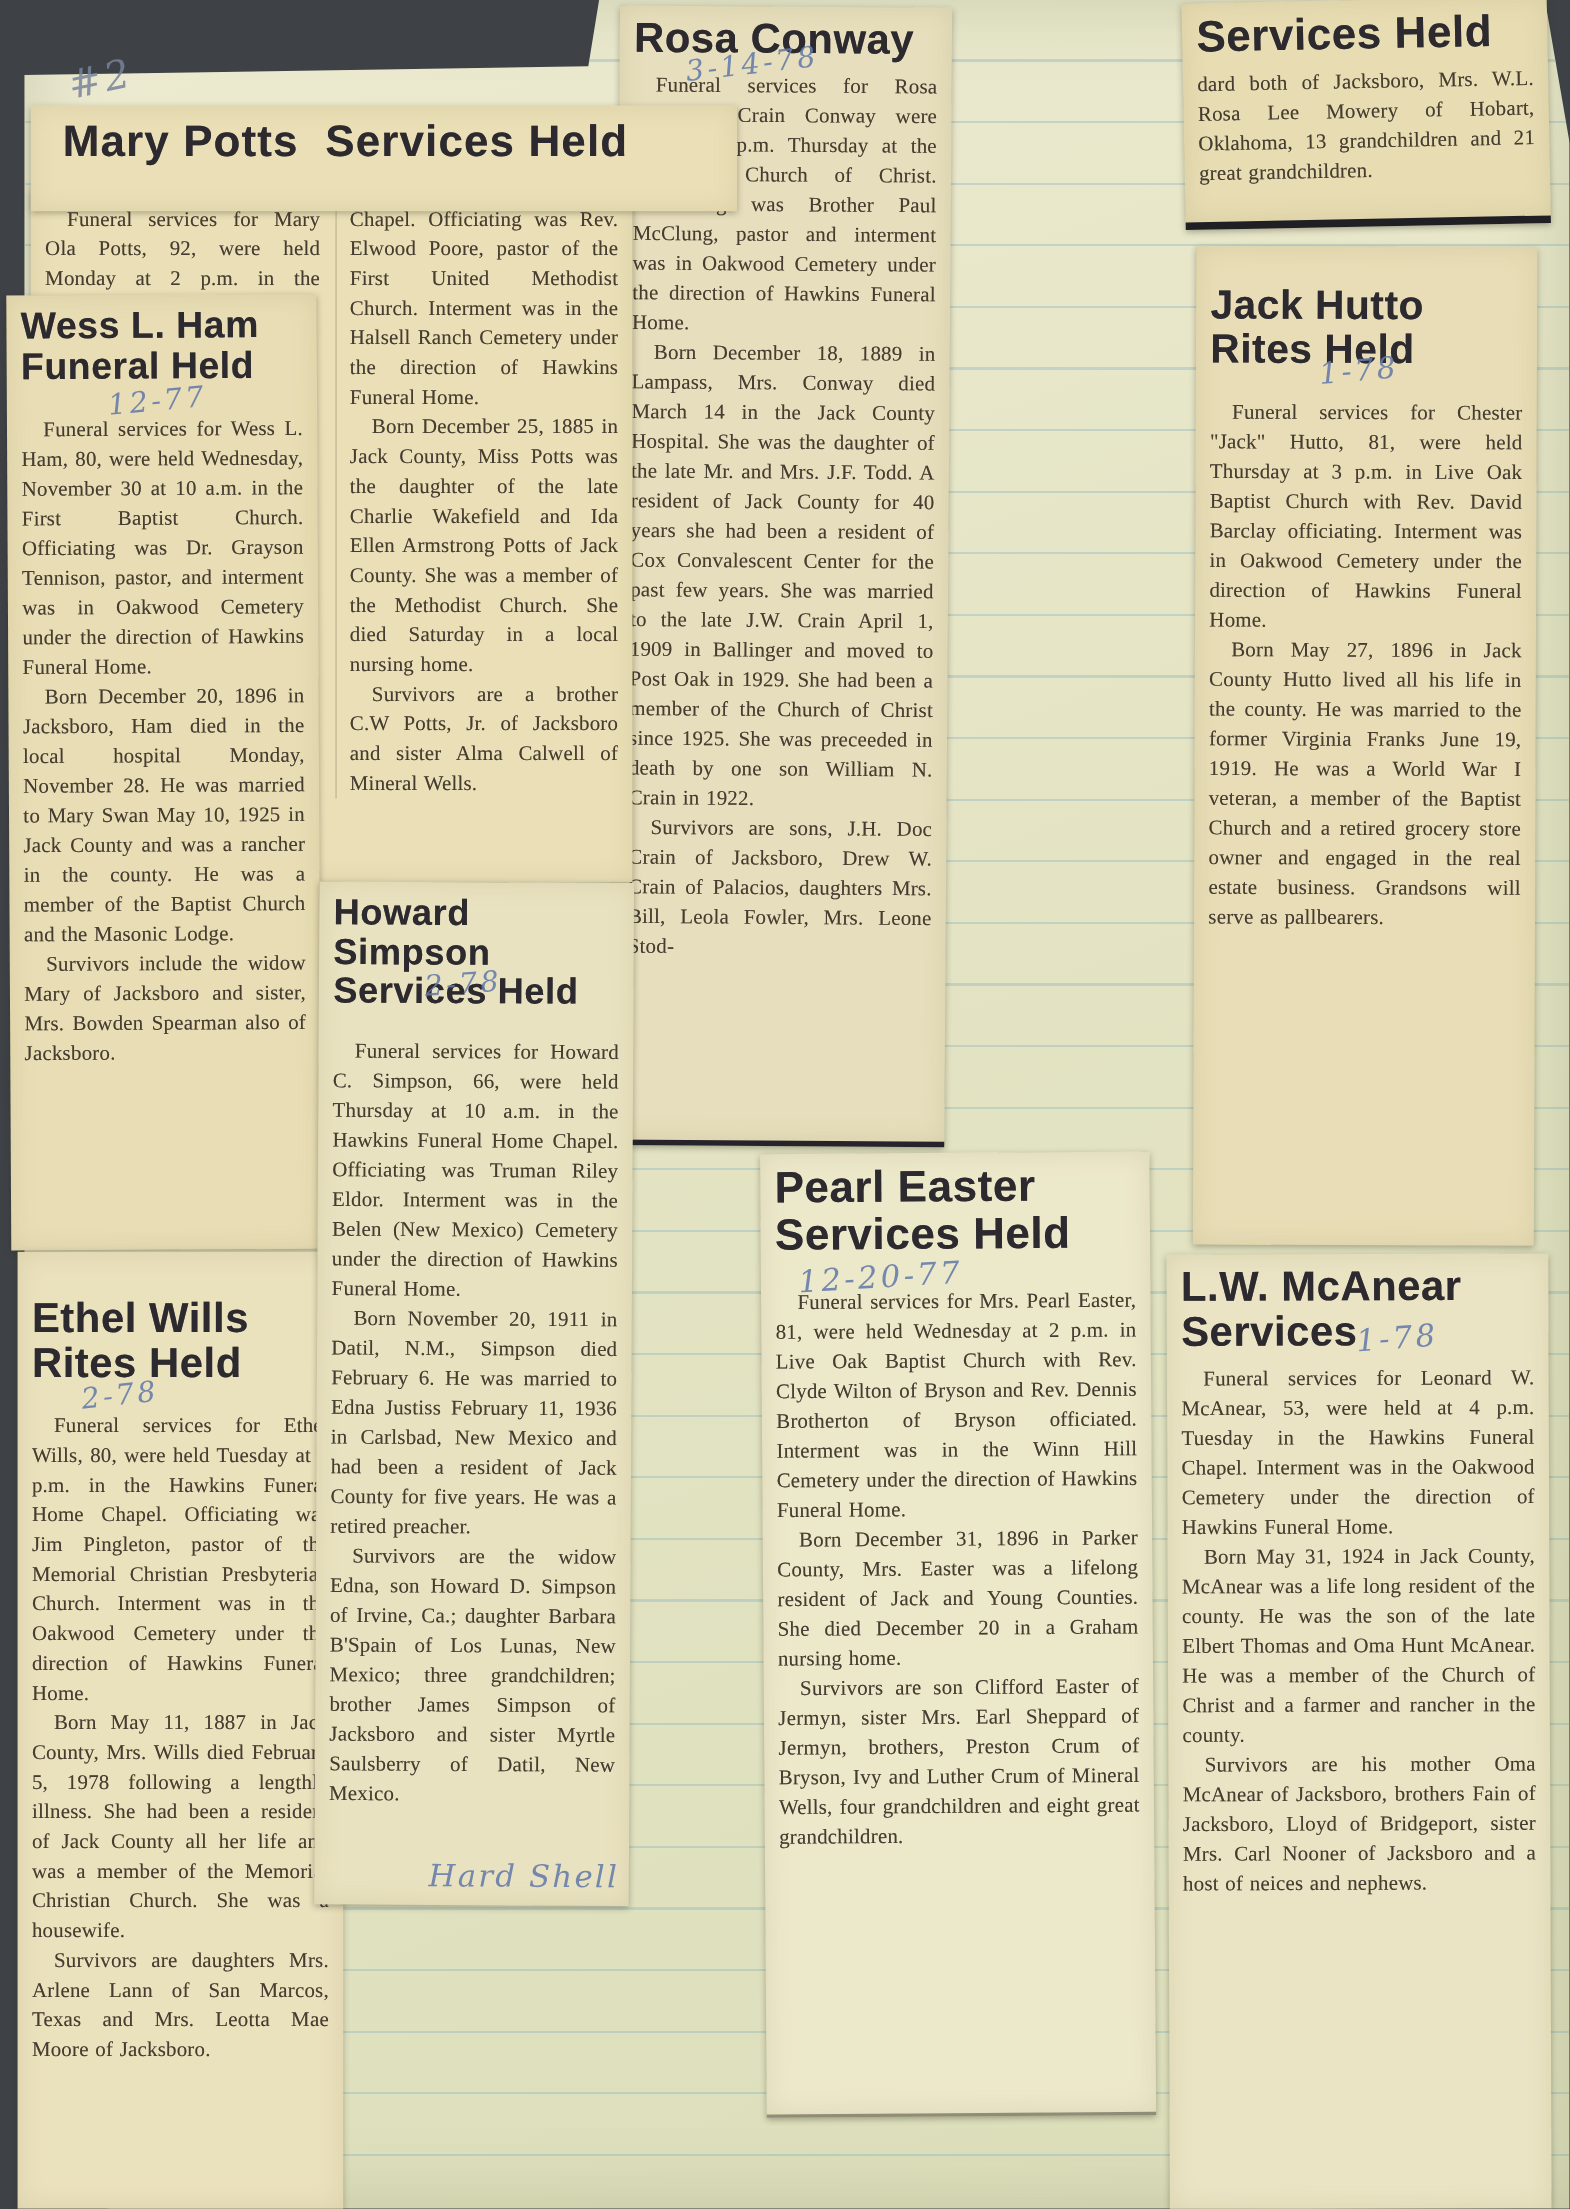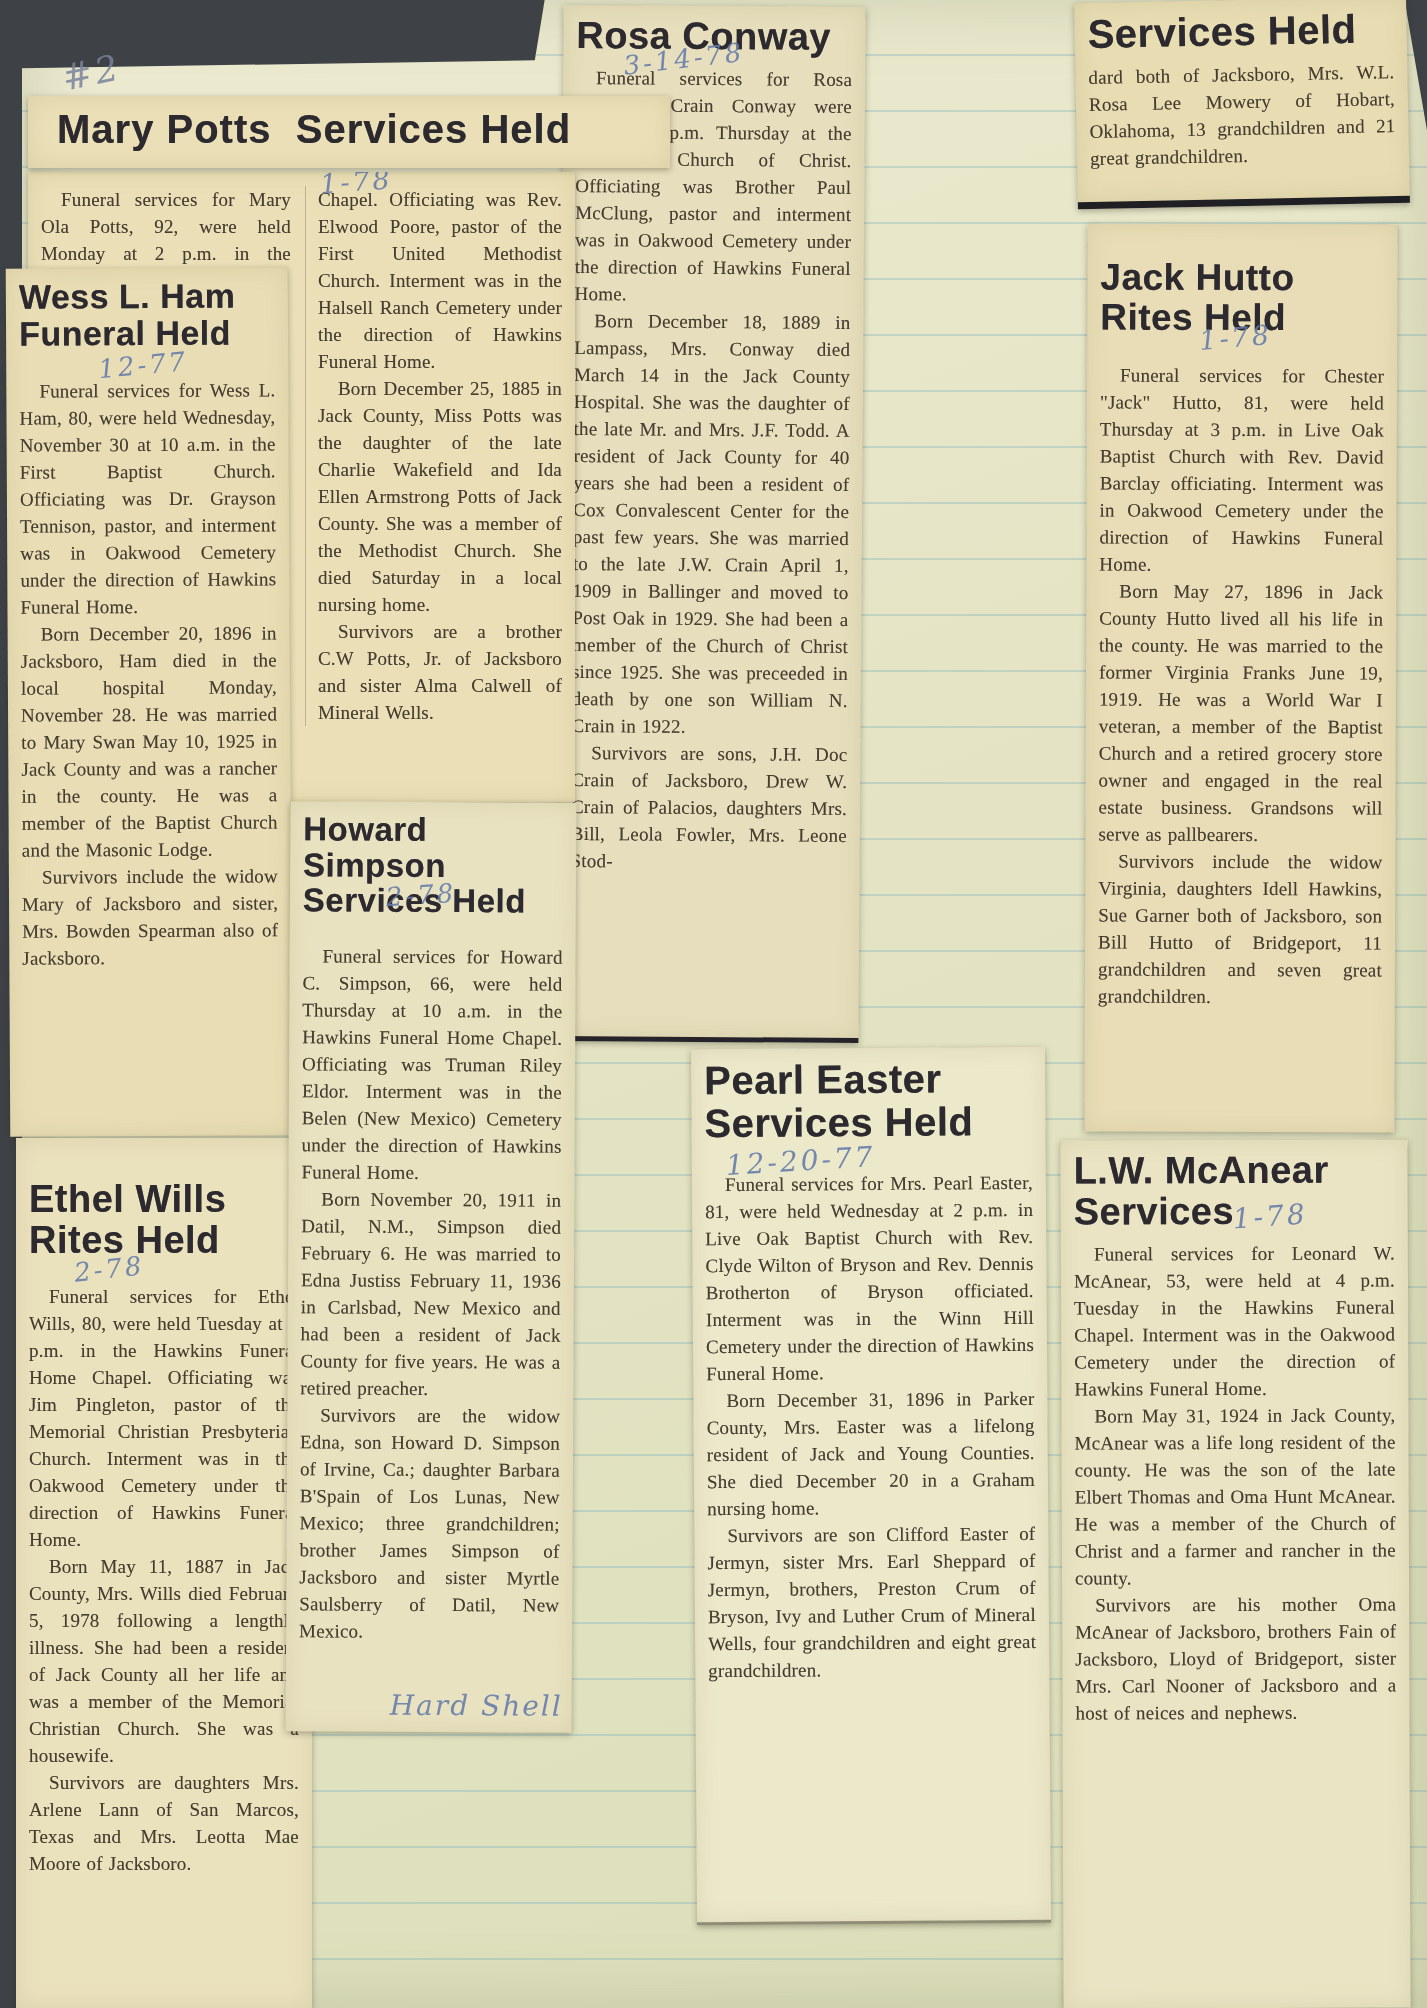--- a/index.html
+++ b/index.html
@@ -36,21 +36,21 @@
   .clip p.noindent { text-indent:0; }
   .body-txt { margin-top:8px; }
   .hw {
     position:absolute; z-index:30;
     font-family:"DejaVu Serif", serif; font-style:italic;
     color:rgba(99,122,170,.88); letter-spacing:3px; white-space:nowrap;
     font-size:30px;
   }
   
   .c-rosa    { left:560px; top:6px;   width:302px;  height:1036px; z-index:1; transform:rotate(.4deg); border-bottom:5px solid #26242a; background:#e6debc; }
-  .c-mary-hd { left:28px;  top:96px;  width:642px;  height:72px;   z-index:3; background:#ead fb6; background:#eadfb6; padding-top:12px; }
+  .c-mary-hd { left:28px;  top:96px;  width:642px;  height:96px;   z-index:3; background:#ead fb6; background:#eadfb6; padding-top:12px; }
   .c-mary-bd { left:28px;  top:172px; width:547px;  height:630px;  z-index:2; background:#eadfb6; }
   .c-wess    { left:8px;   top:268px; width:282px;  height:868px;  z-index:4; transform:rotate(-.3deg); background:#e8ddb4; }
   .c-ethel   { left:16px;  top:1138px;width:296px;  height:870px;  z-index:5; background:#eae1bd; }
   .c-simpson { left:288px; top:802px; width:286px;  height:930px;  z-index:5; transform:rotate(.3deg); background:#e9e2c0; }
   .c-pearl   { left:694px; top:1048px;width:354px;  height:876px;  z-index:5; transform:rotate(-.4deg); border-bottom:3px solid rgba(70,65,50,.55); background:#ece8ca; }
   .c-serv    { left:1076px;top:0;     width:332px;  height:206px;  z-index:5; transform:rotate(-1.1deg); border-bottom:7px solid #1f1f24; background:#e7dcb2; }
   .c-hutto   { left:1086px;top:224px; width:310px;  height:908px;  z-index:5; transform:rotate(.2deg); background:#e8ddb6; }
   .c-mcanear { left:1062px;top:1140px;width:347px;  height:868px;  z-index:5; transform:rotate(-.2deg); background:#eae4c4; }
   .c-mary-hd h2 { font-size:40px; letter-spacing:1px; padding-left:16px; }
   .c-rosa h2    { font-size:38px; }
@@ -154,21 +154,20 @@
   </div>
 </div>
 
 <div class="clip c-hutto">
   <h2 style="margin-top:24px;">Jack Hutto
 Rites Held</h2>
   <span class="hw" style="left:112px; top:98px; font-size:27px; transform:rotate(-5deg);">1-78</span>
   <div class="body-txt" style="margin-top:24px;">
     <p>Funeral services for Chester "Jack" Hutto, 81, were held Thursday at 3 p.m. in Live Oak Baptist Church with Rev. David Barclay officiating. Interment was in Oakwood Cemetery under the direction of Hawkins Funeral Home.</p>
     <p>Born May 27, 1896 in Jack County Hutto lived all his life in the county. He was married to the former Virginia Franks June 19, 1919. He was a World War I veteran, a member of the Baptist Church and a retired grocery store owner and engaged in the real estate business. Grandsons will serve as pallbearers.</p>
-    <p>Survivors include the widow Virginia, daughters Idell Hawkins, Sue Garner both of Jacksboro, son Bill Hutto of Bridgeport, 11 grandchildren and seven great grandchildren.</p>
   </div>
 </div>
 
 <div class="clip c-mcanear">
   <h2>L.W. McAnear
 Services</h2>
   <span class="hw" style="left:172px; top:60px; font-size:28px; transform:rotate(-4deg);">1-78</span>
   <div class="body-txt">
     <p>Funeral services for Leonard W. McAnear, 53, were held at 4 p.m. Tuesday in the Hawkins Funeral Chapel. Interment was in the Oakwood Cemetery under the direction of Hawkins Funeral Home.</p>
     <p>Born May 31, 1924 in Jack County, McAnear was a life long resident of the county. He was the son of the late Elbert Thomas and Oma Hunt McAnear. He was a member of the Church of Christ and a farmer and rancher in the county.</p>

